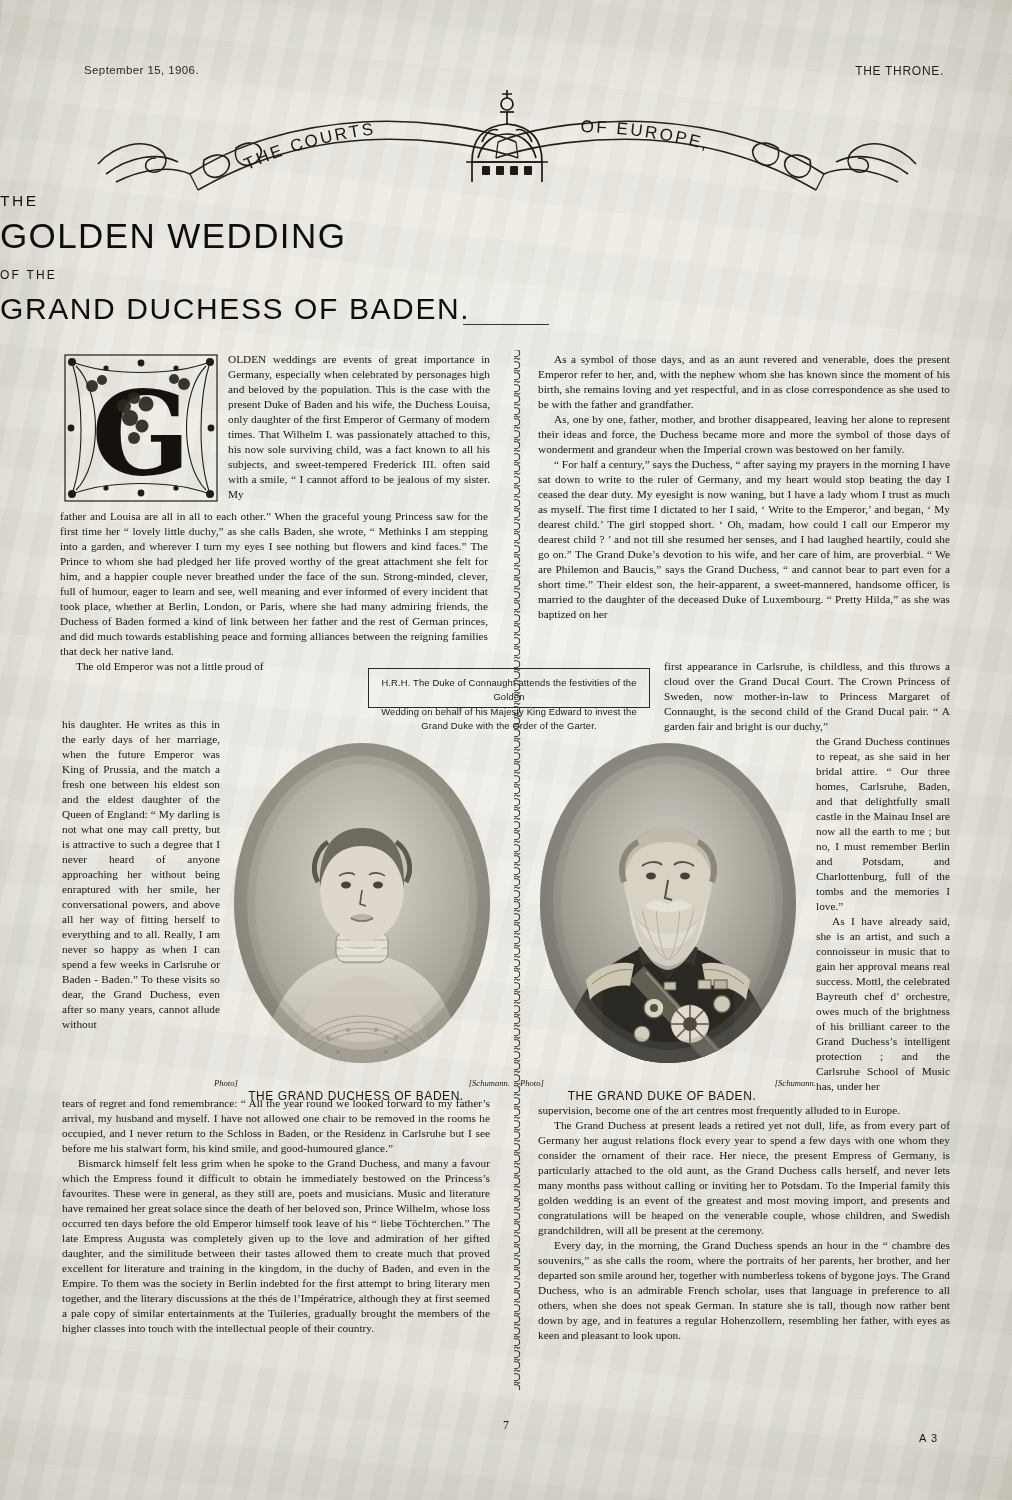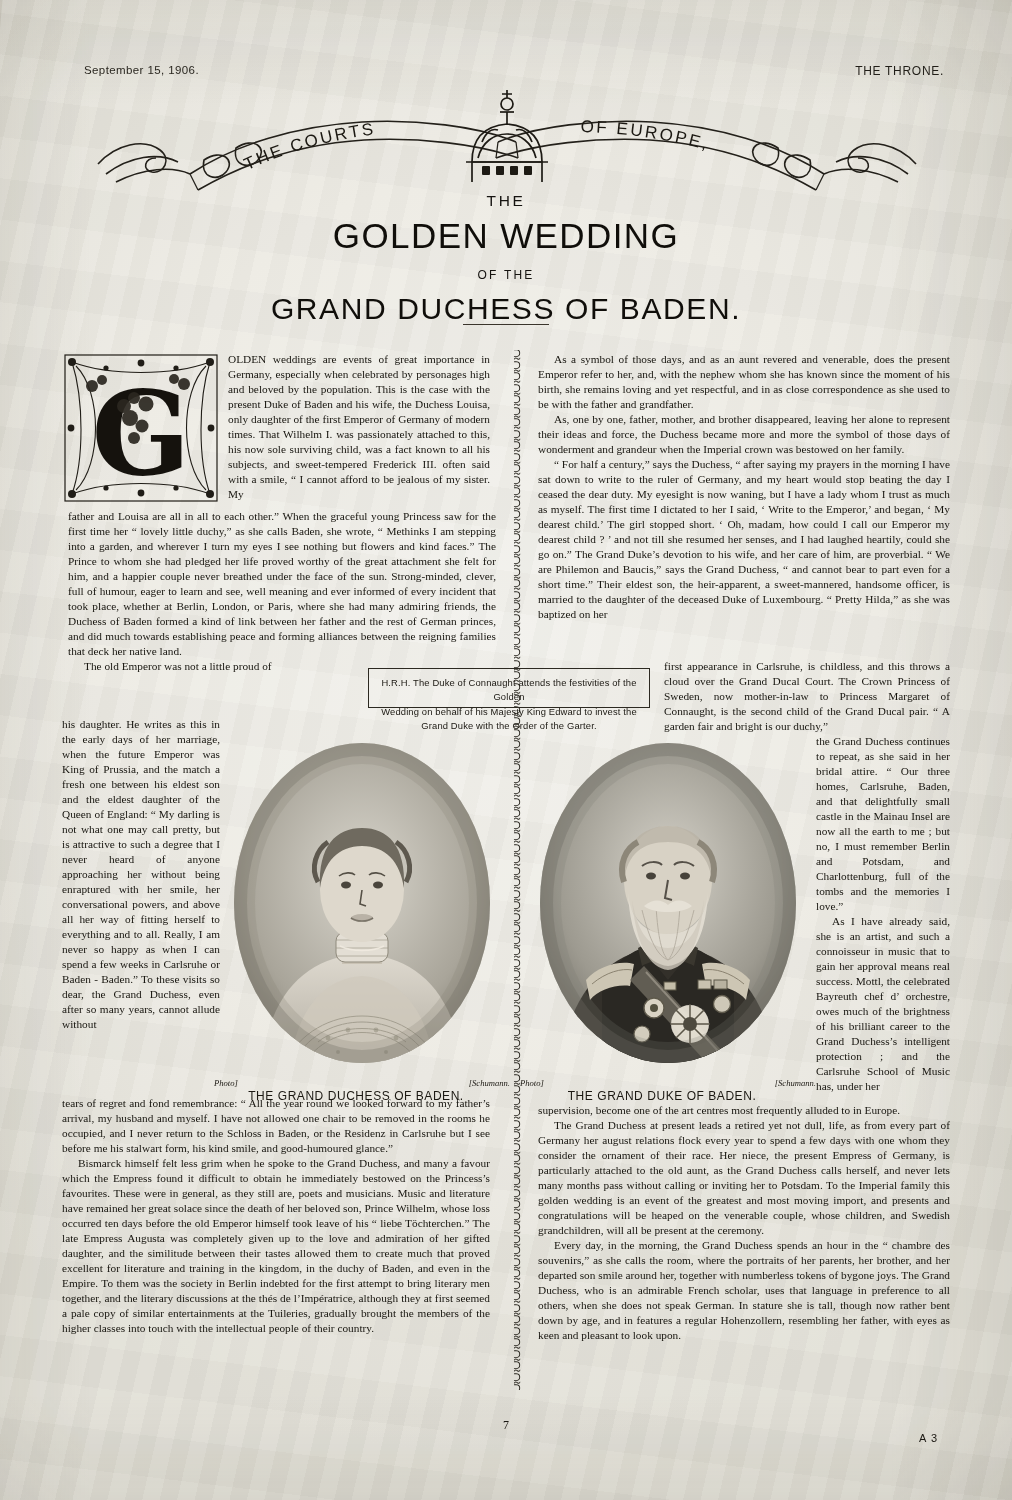--- a/index.html
+++ b/index.html
@@ -40,21 +40,21 @@
         font-family:"Liberation Sans", sans-serif;color:#2a2720;}
   .masthead{position:absolute;right:68px;top:0;font-size:12px;letter-spacing:.7px;
         font-family:"Liberation Sans", sans-serif;color:#211e18;}
 
   
   .ribbon{position:absolute;left:86px;top:86px;width:842px;height:110px;}
   .ribbon svg{display:block;width:100%;height:100%;}
   .ribbon-word{font-family:"Liberation Sans", sans-serif;font-size:17px;letter-spacing:2.4px;fill:#1b1812;}
 
   
-  .titleblock{position:absolute;left:0;right:0;top:192px;text-align:center;}
+  .titleblock{position:absolute;left:0;right:0;top:192px;text-align:left;}
   .t-the{font-family:"Liberation Sans", sans-serif;font-size:15.5px;letter-spacing:2.6px;color:#151310;}
   .t-main{font-family:"Liberation Sans", sans-serif;font-size:35px;letter-spacing:1.4px;
           color:#100e0a;margin-top:6px;}
   .t-ofthe{font-family:"Liberation Sans", sans-serif;font-size:12px;letter-spacing:2.2px;
           color:#151310;margin-top:12px;}
   .t-sub{font-family:"Liberation Sans", sans-serif;font-size:30px;letter-spacing:1.6px;
           color:#100e0a;margin-top:10px;}
   .rule{position:absolute;left:50%;transform:translateX(-50%);top:324px;width:86px;height:0;
         border-top:1.3px solid #3a352c;}
 
@@ -68,21 +68,21 @@
   .col{position:absolute;font-size:11.3px;line-height:15px;text-align:justify;
        color:#17150f;-webkit-hyphens:auto;hyphens:auto;}
   .col p{margin:0;text-indent:16px;}
   .col p.noindent{text-indent:0;}
 
   
   .dropcap{position:absolute;left:62px;top:352px;width:158px;height:152px;}
   .dropcap svg{display:block;width:100%;height:100%;}
 
   #c1a{left:228px;top:352px;width:262px;}
-  #c1b{left:68px;top:509px;width:428px;}
+  #c1b{left:60px;top:509px;width:428px;}
   #c1c{left:62px;top:717px;width:158px;}
   #c1d{left:62px;top:1096px;width:428px;}
 
   #c2a{left:538px;top:352px;width:412px;}
   #c2b{left:664px;top:659px;width:286px;}
   #c2c{left:816px;top:734px;width:134px;}
   #c2d{left:538px;top:1103px;width:412px;}
 
   
   .boxcap{position:absolute;left:368px;top:668px;width:282px;height:40px;

